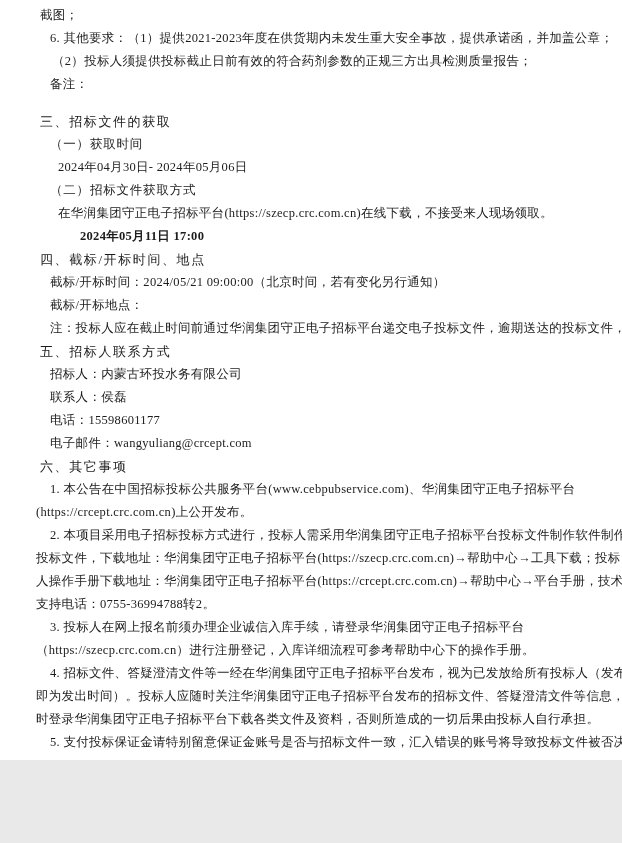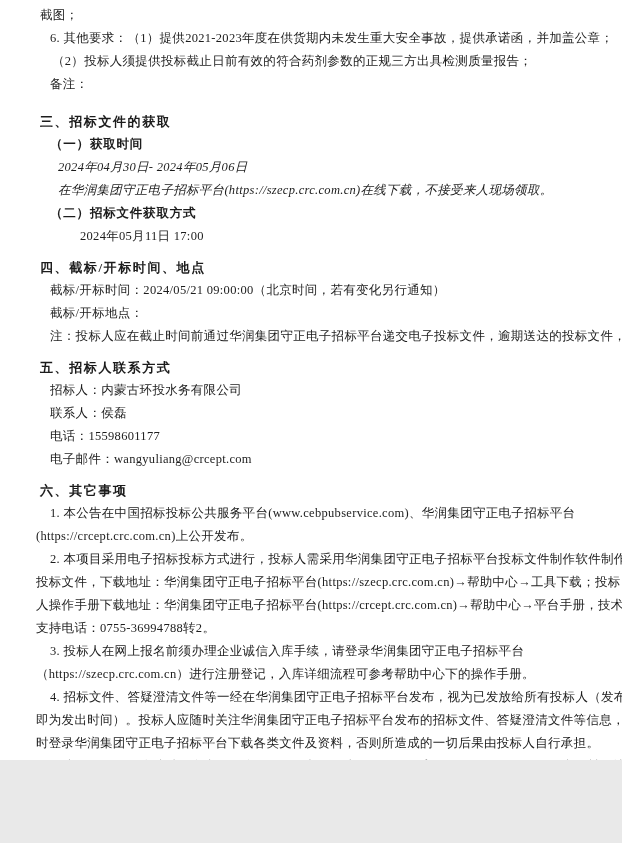--- a/index.html
+++ b/index.html
@@ -16,51 +16,51 @@
     padding: 4px 24px 0 36px;
   }
   .line {
     white-space: nowrap;
     height: 23px;
     line-height: 23px;
     font-size: 12.5px;
     letter-spacing: 0.3px;
   }
   .title {
-    font-weight: bold;
+    font-weight: normal;
     font-size: 13px;
     letter-spacing: 1.6px;
     margin-left: 4px;
   }
-  .sub { font-weight: bold; letter-spacing: 0.8px; }
+  .sub { font-weight: normal; letter-spacing: 0.8px; }
   .h   { margin-left: 4px; }
   .i1  { margin-left: 14px; }
   .i1b { margin-left: 16px; }
-  .i2  { margin-left: 22px; font-style: italic; }
+  .i2  { margin-left: 22px; }
   .i3  { margin-left: 29px; }
-  .i4  { margin-left: 44px; }
+  .i4  { margin-left: 44px; font-weight: bold; }
   .cont { margin-left: 0; }
   .mt-lg { margin-top: 14px; }
-  .mt    { margin-top: 8px; }
+  .mt    { }
 </style>
 </head>
 <body>
 
 <div class="page">
 
   <div class="line h">截图；</div>
   <div class="line i1">6. 其他要求：（1）提供2021-2023年度在供货期内未发生重大安全事故，提供承诺函，并加盖公章；</div>
   <div class="line i1b">（2）投标人须提供投标截止日前有效的符合药剂参数的正规三方出具检测质量报告；</div>
   <div class="line i1">备注：</div>
 
   <div class="line title mt-lg">三、招标文件的获取</div>
   <div class="line sub i1">（一）获取时间</div>
   <div class="line i2">2024年04月30日- 2024年05月06日</div>
+  <div class="line sub i1">（二）招标文件获取方式</div>
   <div class="line i2">在华润集团守正电子招标平台(https://szecp.crc.com.cn)在线下载，不接受来人现场领取。</div>
-  <div class="line sub i1">（二）招标文件获取方式</div>
   <div class="line i4">2024年05月11日 17:00</div>
 
   <div class="line title mt">四、截标/开标时间、地点</div>
   <div class="line i1">截标/开标时间：2024/05/21 09:00:00（北京时间，若有变化另行通知）</div>
   <div class="line i1">截标/开标地点：</div>
   <div class="line i1">注：投标人应在截止时间前通过华润集团守正电子招标平台递交电子投标文件，逾期送达的投标文件，将予</div>
 
   <div class="line title mt">五、招标人联系方式</div>
   <div class="line i1">招标人：内蒙古环投水务有限公司</div>
   <div class="line i1">联系人：侯磊</div>

